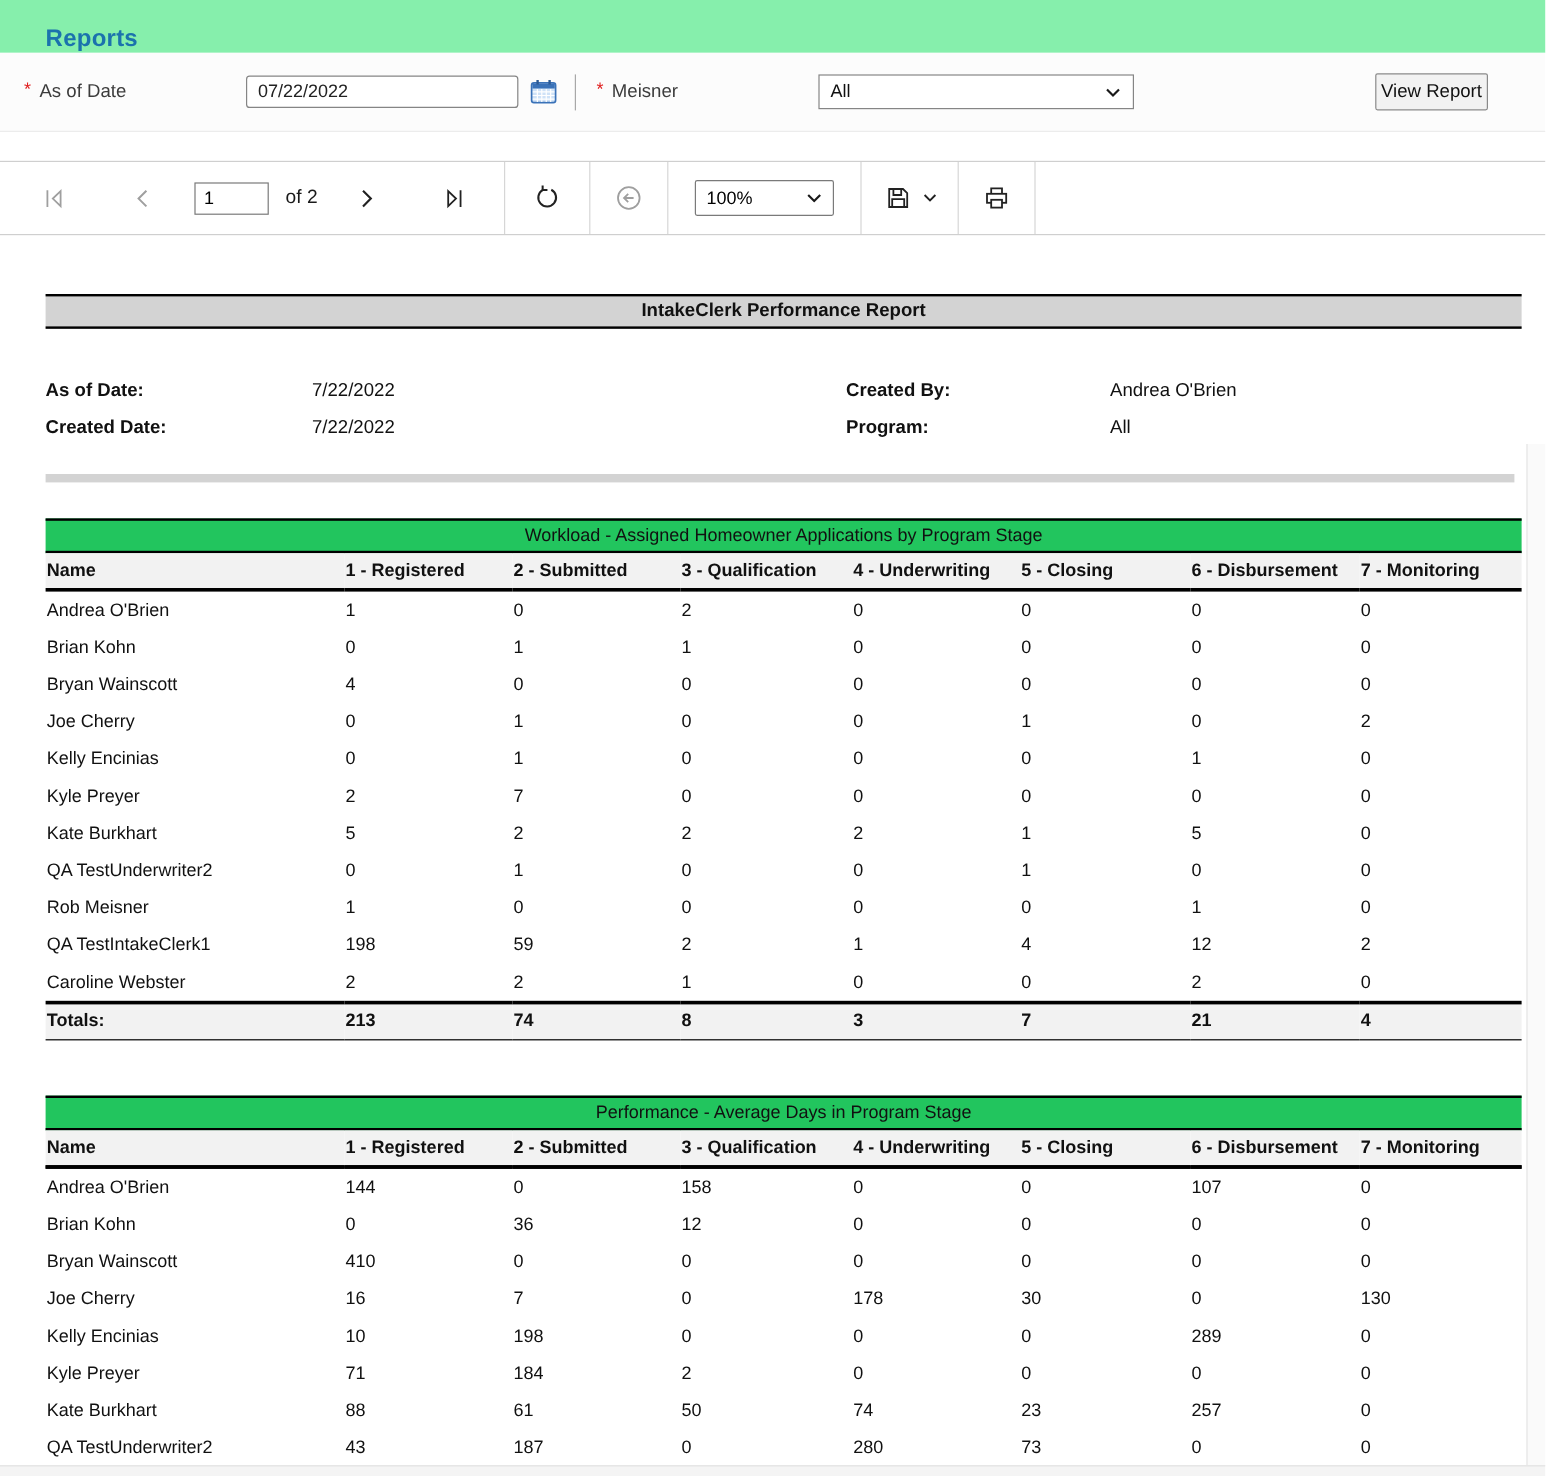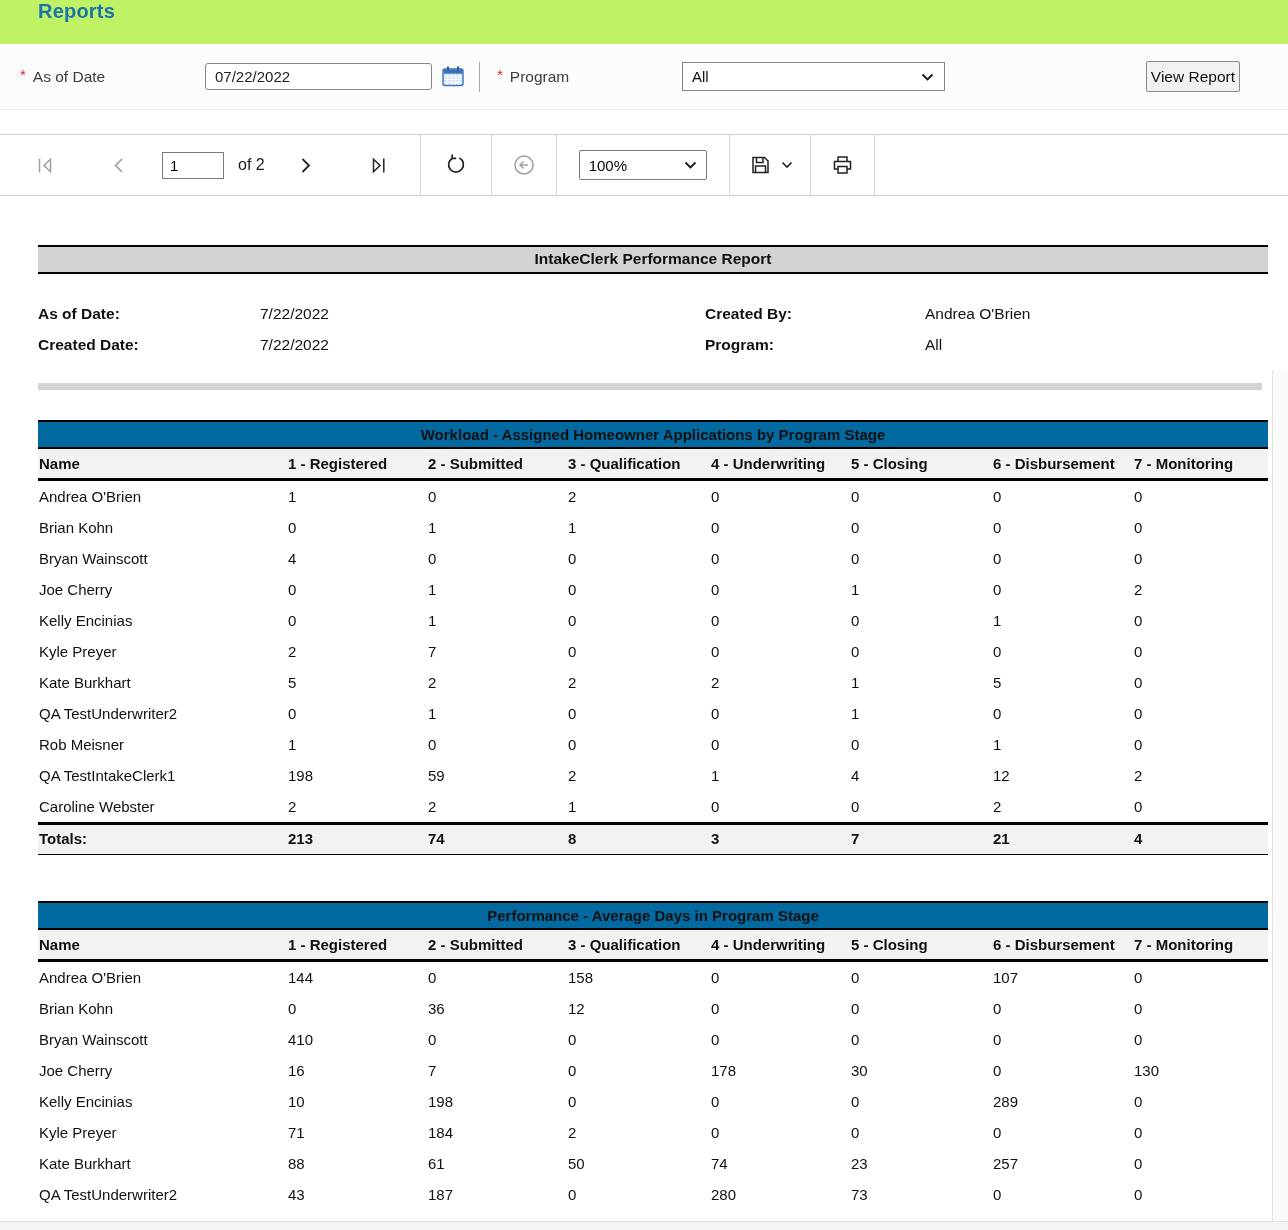--- a/index.html
+++ b/index.html
@@ -1,21 +1,21 @@
 <!DOCTYPE html>
 <html><head>
 <meta charset="utf-8">
 <style>
   * { box-sizing: border-box; }
   html,body { margin:0; padding:0; }
   body { font-family:"Liberation Sans","DejaVu Sans",sans-serif; background:#fff; }
   .app { position:relative; width:1288px; height:1230px; background:#fff; overflow:hidden; }
 
   
-  .topbar { height:44px; background:#bef264; display:flex; align-items:flex-start; padding-left:38px; }
+  .topbar { height:44px; background:#86efac; display:flex; align-items:flex-end; padding-left:38px; }
   .topbar h1 { margin:0; font-size:20px; font-weight:600; color:#1b72ad; letter-spacing:.2px; }
 
   
   .filterbar { height:66px; background:#fcfcfc; border-bottom:1px solid #ececec; display:flex; align-items:center; padding:0 48px 0 20px; }
   .f-label { font-size:15.5px; color:#3c3c3c; display:flex; align-items:center; }
   .f-label.w1 { width:185px; }
   .f-label.w2 { width:185px; }
   .req { color:#e02020; margin-right:7px; font-size:15px; position:relative; top:-2px; }
   .date-input { width:227px; height:27px; border:1px solid #858585; border-radius:3px; padding:0 9px; font-size:15px; color:#222; font-family:inherit; }
   .cal-btn { margin-left:9px; background:none; border:none; padding:0; cursor:pointer; display:flex; align-items:center; }
@@ -23,33 +23,33 @@
   .selectbox { width:263px; height:29px; border:1px solid #858585; background:#fff; display:flex; align-items:center; justify-content:space-between; padding:0 10px 0 9px; font-size:15px; color:#111; cursor:pointer; }
   .spacer { flex:1; }
   .view-btn { height:31px; padding:0 4px; font-size:15.5px; color:#111; background:#f2f2f2; border:1px solid #8a8a8a; border-radius:2px; cursor:pointer; font-family:inherit; }
 
   
   .toolbar { margin-top:24px; height:62px; border-top:1px solid #cfcfcf; border-bottom:1px solid #cfcfcf; display:flex; align-items:center; }
   .tb-btn { background:none; border:none; padding:0; width:30px; height:38px; display:flex; align-items:center; justify-content:center; cursor:pointer; }
   .tb-div { width:1px; align-self:stretch; background:#d6d6d6; }
   .page-input { width:62px; height:27px; border:1px solid #7a7a7a; padding:0 7px; font-size:15px; font-family:inherit; }
   .of-label { font-size:16px; color:#1a1a1a; margin-left:14px; }
-  .zoom-select { width:128px; height:30px; border:1px solid #7a7a7a; border-radius:2px; background:#fff; display:flex; align-items:center; justify-content:space-between; padding:0 9px; font-size:15px; cursor:pointer;text-align:center; }
+  .zoom-select { width:116px; height:30px; border:1px solid #7a7a7a; border-radius:2px; background:#fff; display:flex; align-items:center; justify-content:space-between; padding:0 9px; font-size:15px; cursor:pointer;text-align:center; }
 
   
   .report { position:relative; padding:49px 20px 0 38px; }
   .rpt-band { width:1230px; background:#d3d3d3; border-top:2px solid #000; border-bottom:2px solid #000; text-align:center; font-weight:bold; font-size:15.5px; color:#111; padding:3px 0 4px; }
-  .meta { width:1230px; margin-top:24px; display:grid; grid-template-columns:222px 445px 220px auto; font-size:15.5px; color:#111; }
+  .meta { width:1230px; margin-top:36px; display:grid; grid-template-columns:222px 445px 220px auto; font-size:15.5px; color:#111; }
   .meta div { line-height:31px; }
   .meta .lbl { font-weight:bold; }
   .hdiv { width:1224px; height:7px; background:#d3d3d3; margin-top:23px; }
 
   .tbl-wrap { width:1230px; margin-top:30px; }
   .tbl-wrap.second { margin-top:46px; }
-  .tbl-title { background:#0369a1; border-top:2px solid #000; border-bottom:2px solid #000; font-weight:bold; font-size:15px; color:#111; text-align:center; padding:4px 0; }
+  .tbl-title { background:#22c55e; border-top:2px solid #000; border-bottom:2px solid #000; font-weight:normal; font-size:15px; color:#111; text-align:center; padding:4px 0; }
   table.rpt { width:100%; border-collapse:collapse; font-size:15px; color:#111; table-layout:fixed; }
   table.rpt th { background:#f2f2f2; text-align:left; font-weight:bold; padding:7px 0 6px 1px; border-bottom:3px solid #000; line-height:16px; }
   table.rpt td { padding:7.5px 0 7.5px 1px; line-height:16px; }
   table.rpt tfoot td { background:#f2f2f2; font-weight:bold; border-top:3px solid #000; border-bottom:1px solid #000; padding:6px 0 7px 1px; }
 
   .page-footer { position:relative; width:1230px; height:26px; margin-top:2px; font-size:15.5px; color:#111; }
   .page-footer span { position:absolute; top:18px; }
   .pf-page { left:489px; } .pf-num { left:537px; } .pf-of { left:675px; } .pf-total { left:818px; }
 
   .vscroll { position:absolute; right:0; top:370px; bottom:9px; width:16px; background:#fafafa; border-left:1px solid #e5e5e5; }
@@ -77,21 +77,21 @@
         <rect x="2" y="4" width="20" height="16.5" rx="2" fill="#cfe2f7" stroke="#3a72b8" stroke-width="1.4"></rect>
         <path d="M2.7 4.7 h18.6 v4 H2.7 z" fill="#3a72b8"></path>
         <path d="M7 1.6 V5.4 M17 1.6 V5.4" stroke="#2c5a94" stroke-width="2"></path>
         <path d="M3 11.6 H21 M3 14.6 H21 M3 17.6 H21" stroke="#ffffff" stroke-width="1"></path>
         <path d="M6.8 9.2 V20 M10.5 9.2 V20 M14.2 9.2 V20 M17.9 9.2 V20" stroke="#ffffff" stroke-width="1"></path>
       </svg>
     </button>
     <span class="vdiv"></span>
     <div class="f-label w2">
       <span class="req">*</span>
-      <span>Program</span>
+      <span>Meisner</span>
     </div>
     <div class="selectbox">
       <span>All</span>
       <svg width="13" height="8" viewBox="0 0 13 8" fill="none" stroke="#1a1a1a" stroke-width="1.8">
           <path d="M1.5 1.5 L6.5 6.5 L11.5 1.5"></path>
         </svg>
     </div>
     <div class="spacer"></div>
     <button class="view-btn">View Report</button>
   </section>

